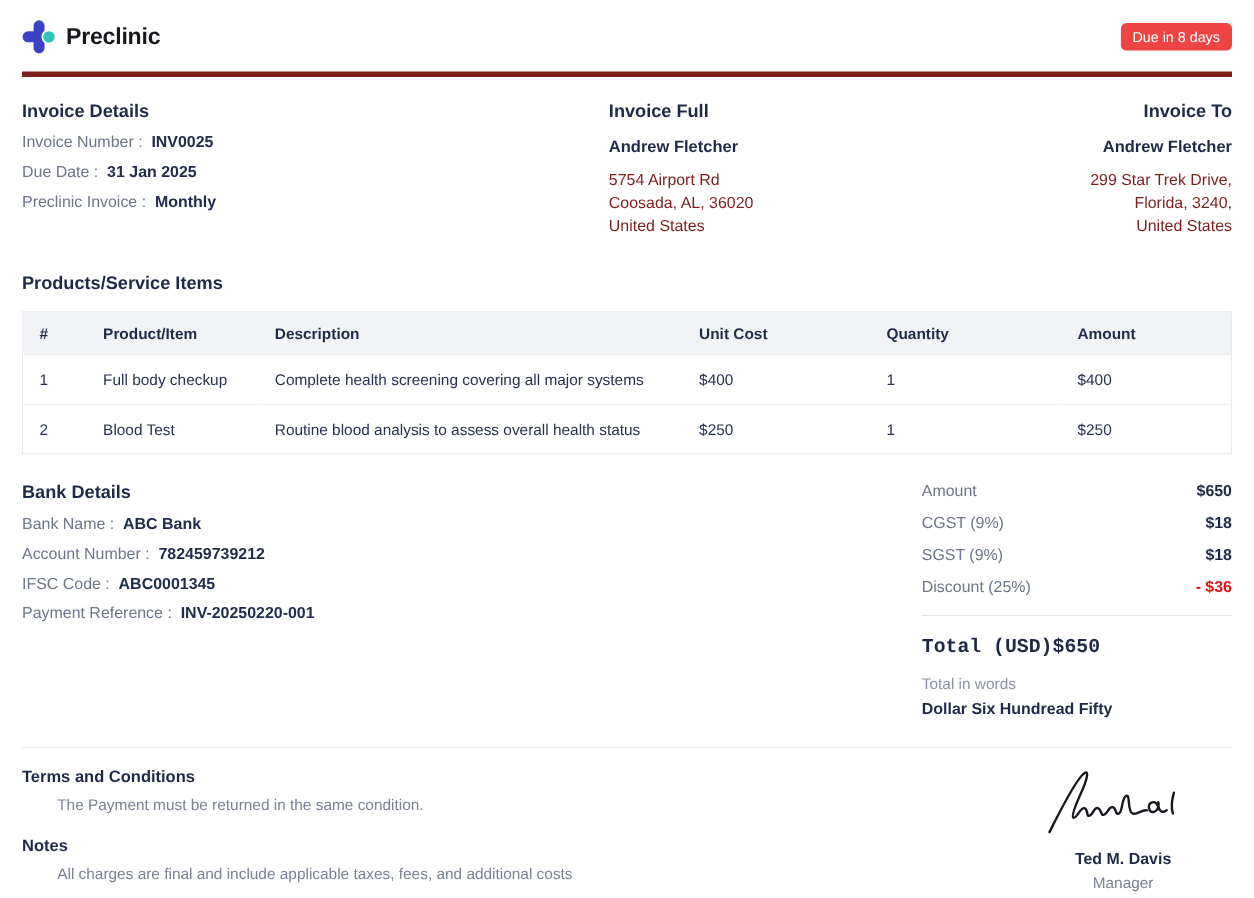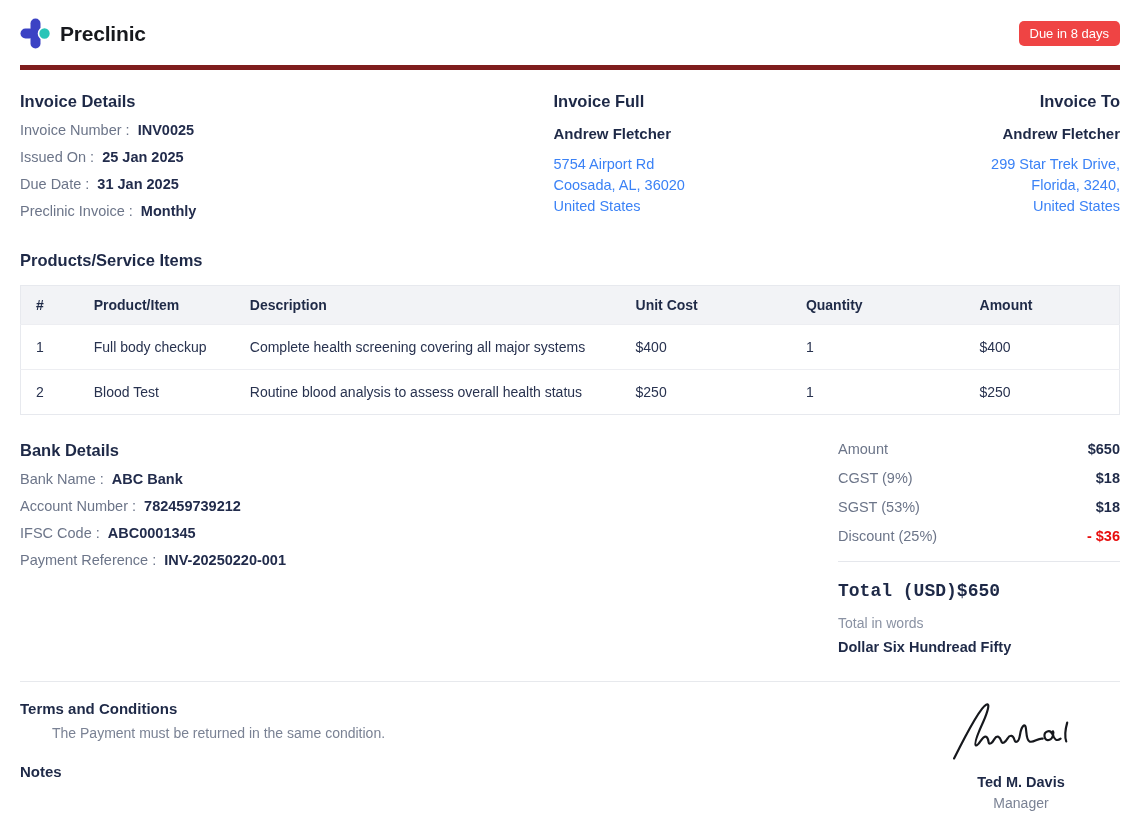--- a/index.html
+++ b/index.html
@@ -19,21 +19,21 @@
   .due-badge { background:#ef4444; color:#fff; font-size:13px; font-weight:400;
                padding:5px 11px; border-radius:5px; }
 
   
   .info-grid { display:grid; grid-template-columns:48.5% 1fr auto; padding-top:22px; }
   .sec-heading { font-size:16.5px; font-weight:700; color:#1E2947; }
   .kv-line { margin-top:11px; font-size:14.5px; }
   .kv-label { color:#6C7589; }
   .kv-value { color:#222C4C; font-weight:600; margin-left:4px; }
   .party-name { font-size:15px; font-weight:700; color:#1E2947; margin-top:14px; }
-  .addr { color:#3b82f6; font-size:14.5px; line-height:21px; margin-top:12px; }
+  .addr { color:#7f1d1d; font-size:14.5px; line-height:21px; margin-top:12px; }
   .col-right { text-align:right; }
 
   
   .items-heading { margin:32px 0 15px; font-size:16.5px; font-weight:700; color:#1E2947; }
   table.items { width:100%; border-collapse:collapse; border:1px solid #E7E9EE; }
   table.items thead th { background:#F2F3F6; text-align:left; font-size:14px; font-weight:700;
           color:#1F2A47; padding:11px 10px 11px 15px; }
   table.items tbody td { font-size:14px; color:#28324F; padding:14px 10px 14px 15px;
           border-top:1px solid #EDEEF2; background:#fff; }
 
@@ -81,24 +81,20 @@
     <span class="due-badge">Due in 8 days</span>
   </div>
 
   <div class="info-grid">
 
     <div>
       <div class="sec-heading">Invoice Details</div>
       <div class="kv-line">
         <span class="kv-label">Invoice Number :</span>
         <span class="kv-value">INV0025</span>
-      </div>
-      <div class="kv-line">
-        <span class="kv-label">Issued On :</span>
-        <span class="kv-value">25 Jan 2025</span>
       </div>
       <div class="kv-line">
         <span class="kv-label">Due Date :</span>
         <span class="kv-value">31 Jan 2025</span>
       </div>
       <div class="kv-line">
         <span class="kv-label">Preclinic Invoice :</span>
         <span class="kv-value">Monthly</span>
       </div>
     </div>
@@ -190,21 +186,21 @@
     <div class="sum-col">
       <div class="sum-row">
         <span class="sum-label">Amount</span>
         <span class="sum-value">$650</span>
       </div>
       <div class="sum-row">
         <span class="sum-label">CGST (9%)</span>
         <span class="sum-value">$18</span>
       </div>
       <div class="sum-row">
-        <span class="sum-label">SGST (53%)</span>
+        <span class="sum-label">SGST (9%)</span>
         <span class="sum-value">$18</span>
       </div>
       <div class="sum-row">
         <span class="sum-label">Discount (25%)</span>
         <span class="sum-value neg">- $36</span>
       </div>
       <div class="sum-divider"></div>
       <div class="total-row">
         <span class="total-label">Total (USD)</span>
         <span class="total-value">$650</span>
@@ -217,20 +213,21 @@
   <div class="footer-divider"></div>
 
   <div class="footer">
     <div>
       <div>
         <div class="foot-heading">Terms and Conditions</div>
         <div class="foot-text">The Payment must be returned in the same condition.</div>
       </div>
       <div class="notes-block">
         <div class="foot-heading">Notes</div>
+        <div class="foot-text">All charges are final and include applicable taxes, fees, and additional costs</div>
       </div>
     </div>
 
     <div class="sign-block">
       <span style="display:inline-block;">
         <svg width="150" height="66" viewBox="0 0 150 70">
           <g fill="none" stroke="#16181D" stroke-width="2.3" stroke-linecap="round">
             <path d="M4 62 C 16 38, 32 8, 38 5 C 43 2, 39 14, 35 23 C 29 36, 25 46, 27 48 C 30 50, 34 37, 38 39 C 42 41, 39 48, 43 46 C 47 44, 47 37, 51 39 C 55 41, 53 47, 57 45 C 61 43, 61 37, 65 38 C 69 39, 67 46, 71 44 C 75 42, 73 30, 78 27 C 82 25, 79 42, 84 44 C 88 46, 93 40, 98 41"></path>
             <path d="M108 36 C 106 31, 99 33, 100 39 C 101 45, 108 43, 109 37 C 110 33, 108 31, 109 37 C 110 42, 113 44, 117 41"></path>
             <path d="M124 24 C 122 31, 121 38, 123 44"></path>

